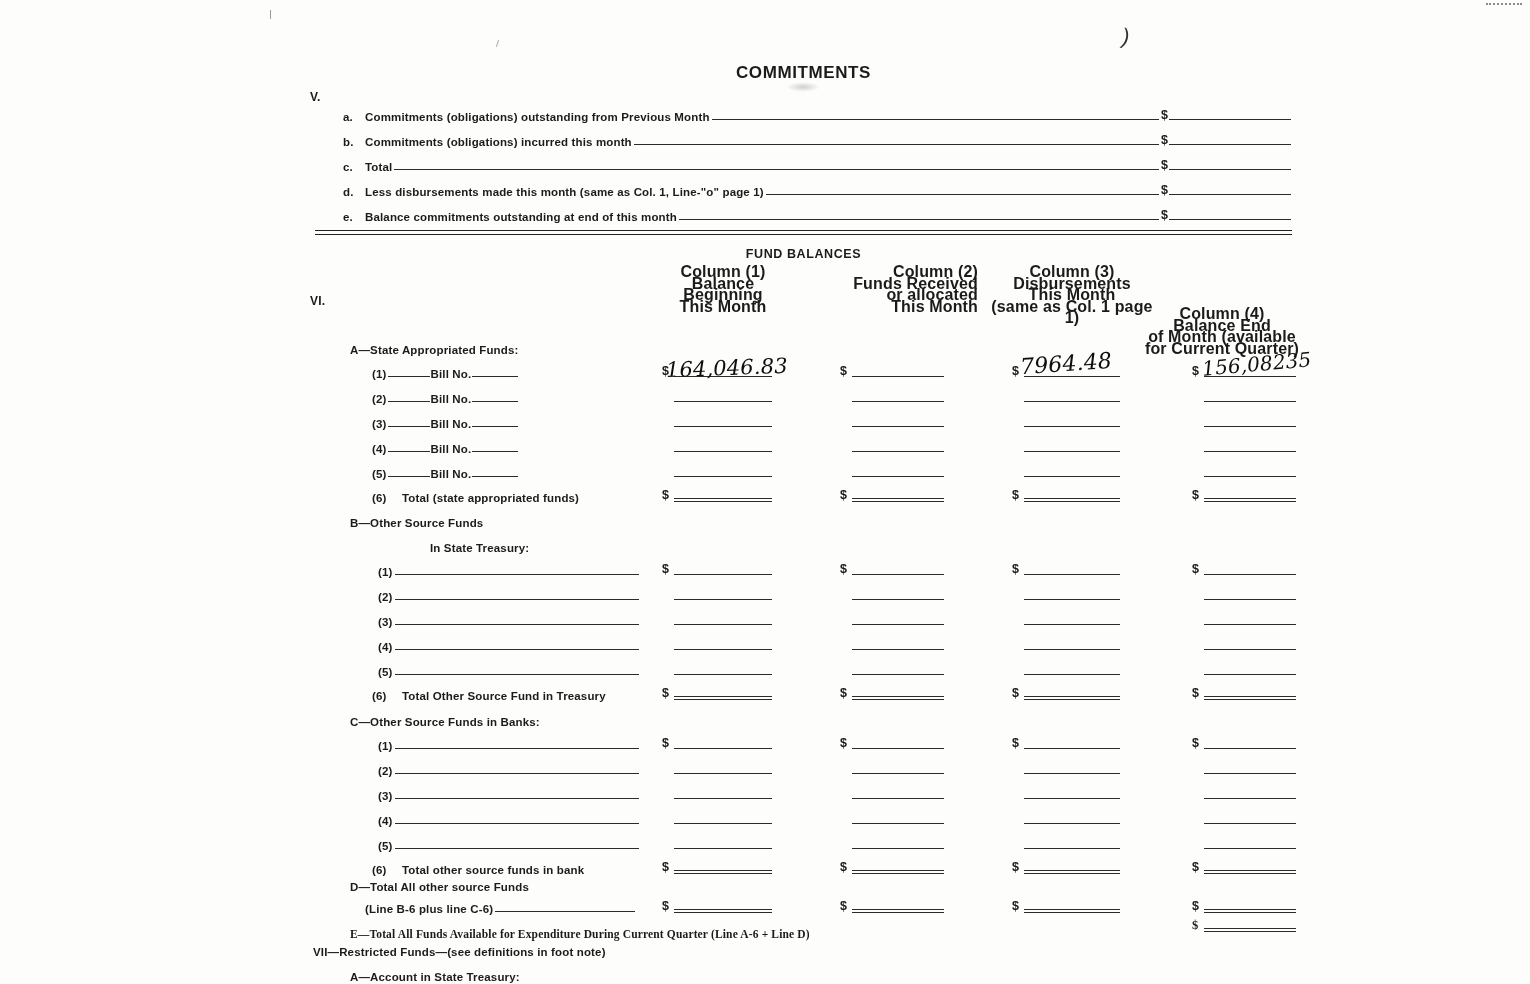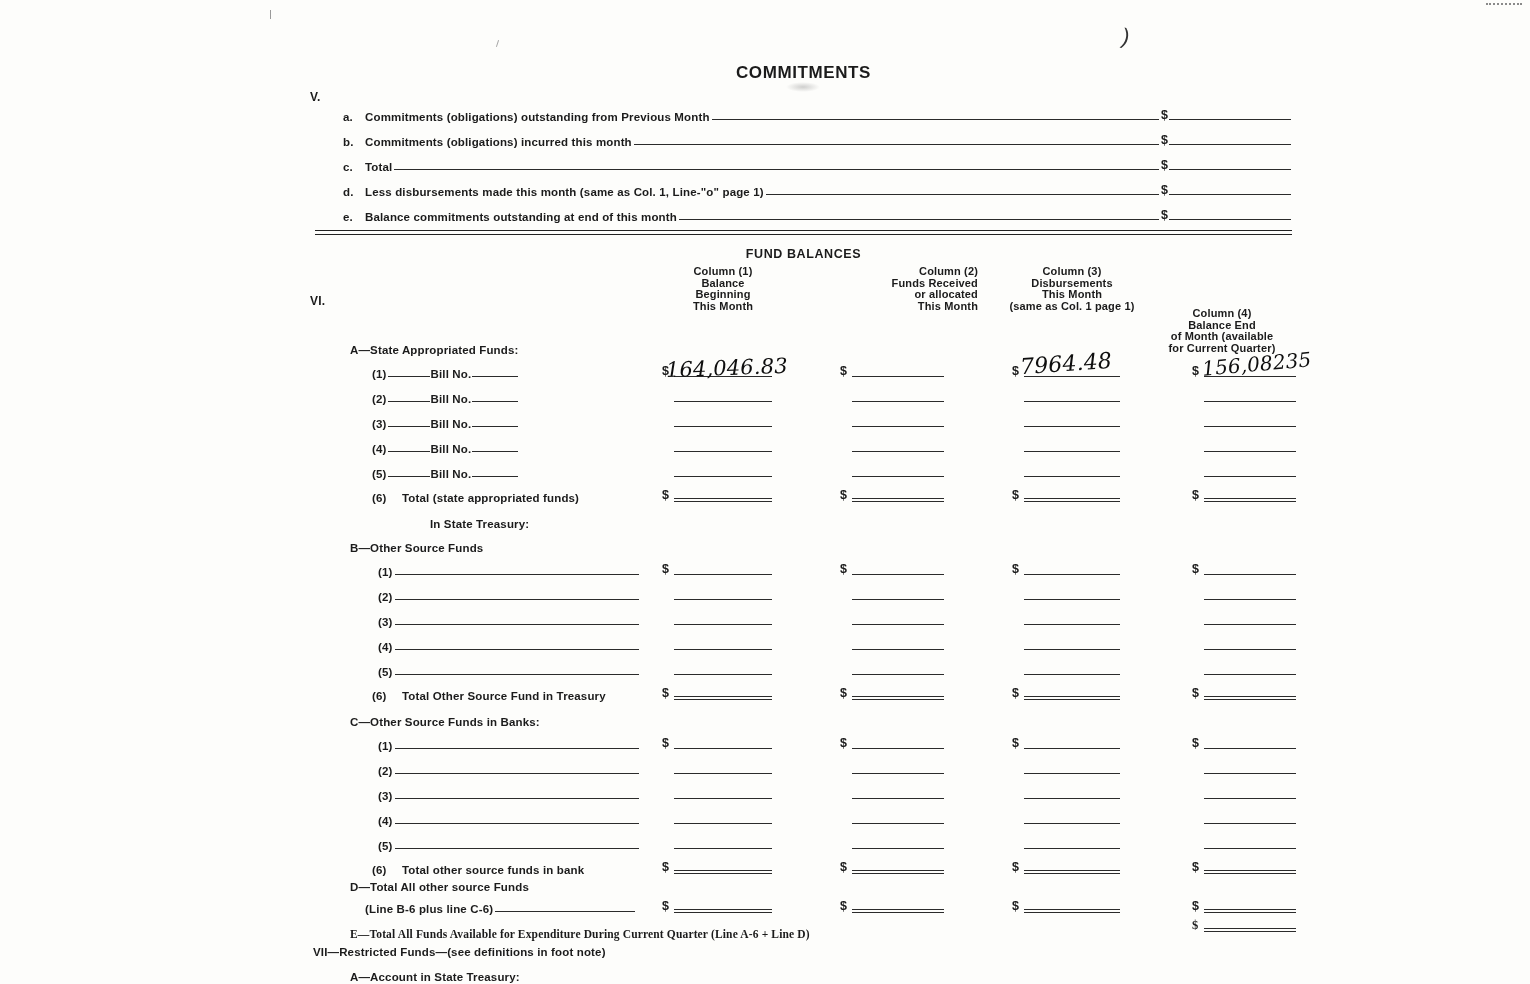--- a/index.html
+++ b/index.html
@@ -24,21 +24,21 @@
   .commit-row { display:flex; align-items:flex-end; height:25px; }
   .c-letter { width:22px; }
   .c-text { white-space:nowrap; }
   .leader { flex:1; border-bottom:1px solid #2b2b2b; margin:0 0 3px 2px; }
   .c-dollar { margin:0 1px 1px 2px; font-size:12.5px; }
   .moneyline { width:122px; border-bottom:1px solid #2b2b2b; margin-bottom:3px; }
 
   
   .col-header {
     position:absolute; top:266px; text-align:center;
-    font-size:11px; line-height:11.6px; white-space:pre-line;
+    font-size:16px; line-height:11.6px; white-space:pre-line;
   }
   .ch1 { left:648px; width:150px; }
   .ch2 { left:818px; width:160px;text-align:right; }
   .ch3 { left:982px; width:180px; }
   .ch4 { left:1134px; width:176px;margin-top:42px; }
 
   
   .fb { position:absolute; left:350px; top:332px; width:950px; }
   .fb-row { position:relative; display:flex; align-items:flex-end; }
   .sec-heading { height:24px; }
@@ -240,25 +240,25 @@
       <span class="vd d1">$</span>
       <span class="vline v1"></span>
       <span class="vd d2">$</span>
       <span class="vline v2"></span>
       <span class="vd d3">$</span>
       <span class="vline v3"></span>
       <span class="vd d4">$</span>
       <span class="vline v4"></span>
     </div>
 
+    <div class="fb-row sec-heading">
+      <span>B—Other Source Funds</span>
+    </div>
     <div class="fb-row sub-heading">
       <span>In State Treasury:</span>
-    </div>
-    <div class="fb-row sec-heading">
-      <span>B—Other Source Funds</span>
     </div>
 
     <div class="fb-row num-row">
       <span class="rownum">(1)</span>
       <span class="longline"></span>
       <span class="vd d1">$</span>
       <span class="vline v1"></span>
       <span class="vd d2">$</span>
       <span class="vline v2"></span>
       <span class="vd d3">$</span>

